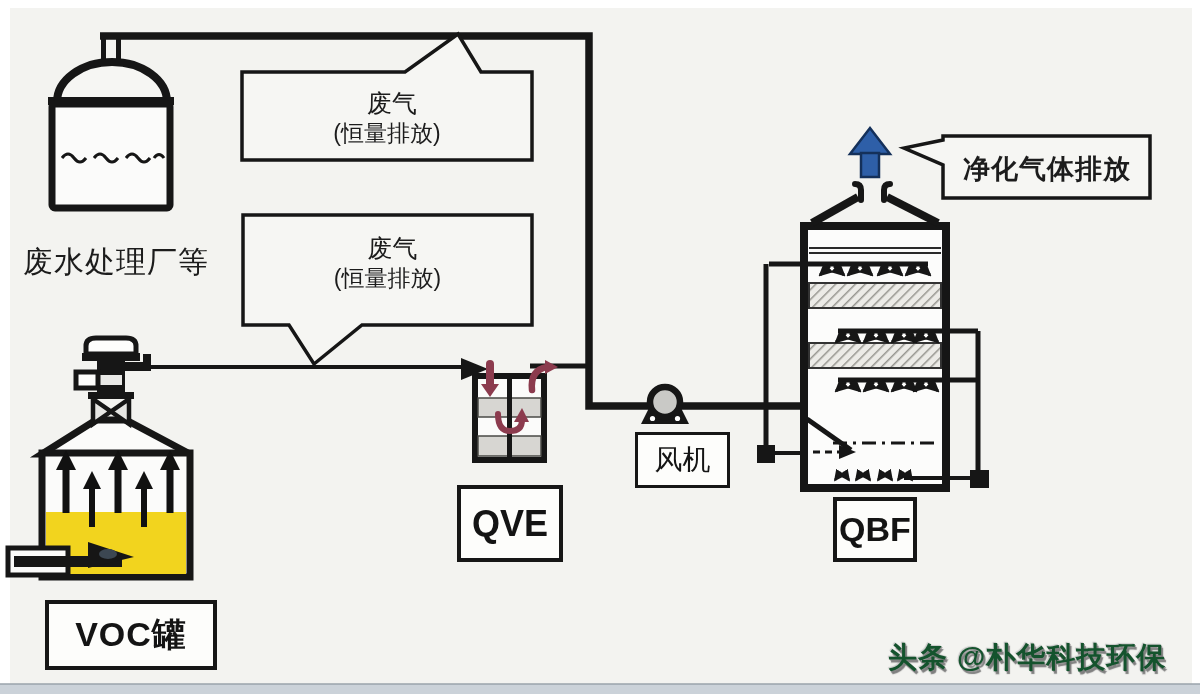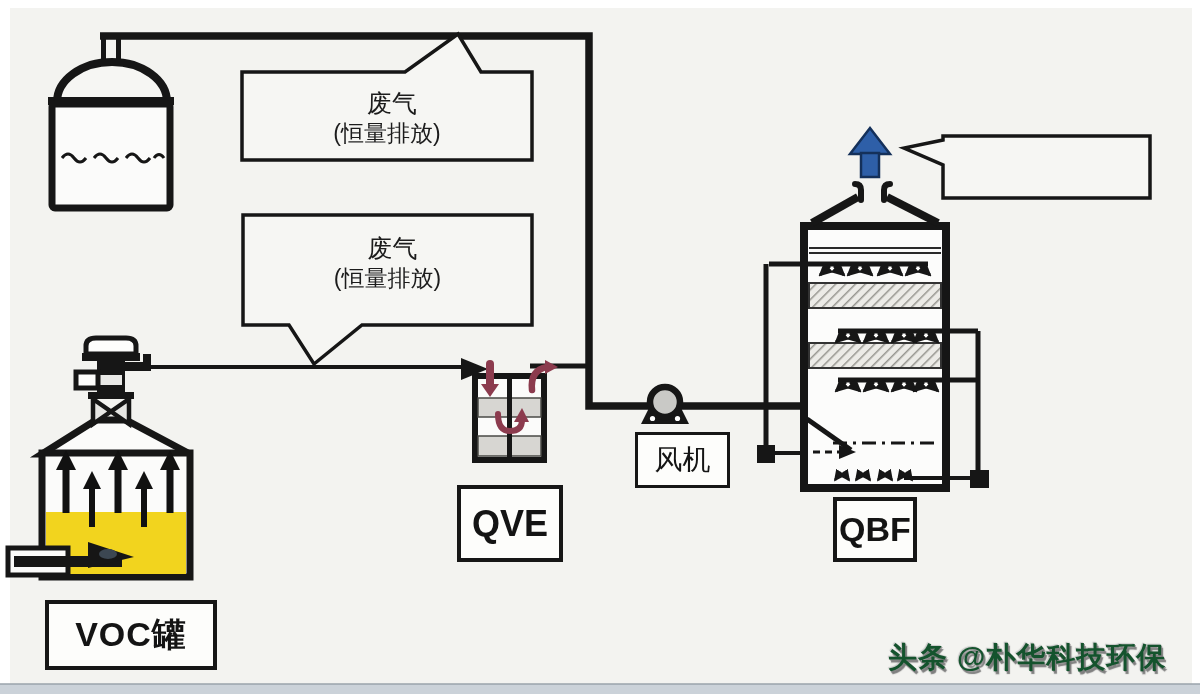--- a/index.html
+++ b/index.html
@@ -227,21 +227,23 @@
 <div class="txt col" style="left:244px;top:80px;width:286px;height:76px;">
   <div class="c-line1">废气</div>
   <div class="c-line2">(恒量排放)</div>
 </div>
 
 <div class="txt col" style="left:245px;top:222px;width:285px;height:82px;">
   <div class="c-line1">废气</div>
   <div class="c-line2">(恒量排放)</div>
 </div>
 
-
+<div class="txt" style="left:948px;top:146px;width:198px;height:46px;font-size:27px;font-weight:600;letter-spacing:1px;">净化气体排放</div>
+
+<div class="txt" style="left:16px;top:242px;width:200px;height:40px;font-size:30px;font-weight:500;letter-spacing:1px;">废水处理厂等</div>
 
 <div class="labelbox" style="left:45px;top:600px;width:172px;height:70px;font-size:34px;font-weight:700;letter-spacing:1px;">VOC罐</div>
 
 <div class="labelbox" style="left:457px;top:485px;width:106px;height:77px;font-size:36px;font-weight:700;">QVE</div>
 
 <div class="labelbox" style="left:635px;top:432px;width:95px;height:56px;font-size:28px;font-weight:500;border-width:3px;text-align:right;">风机</div>
 
 <div class="labelbox" style="left:833px;top:497px;width:84px;height:65px;font-size:34px;font-weight:700;">QBF</div>
 
 <div class="watermark">头条 @朴华科技环保</div>

